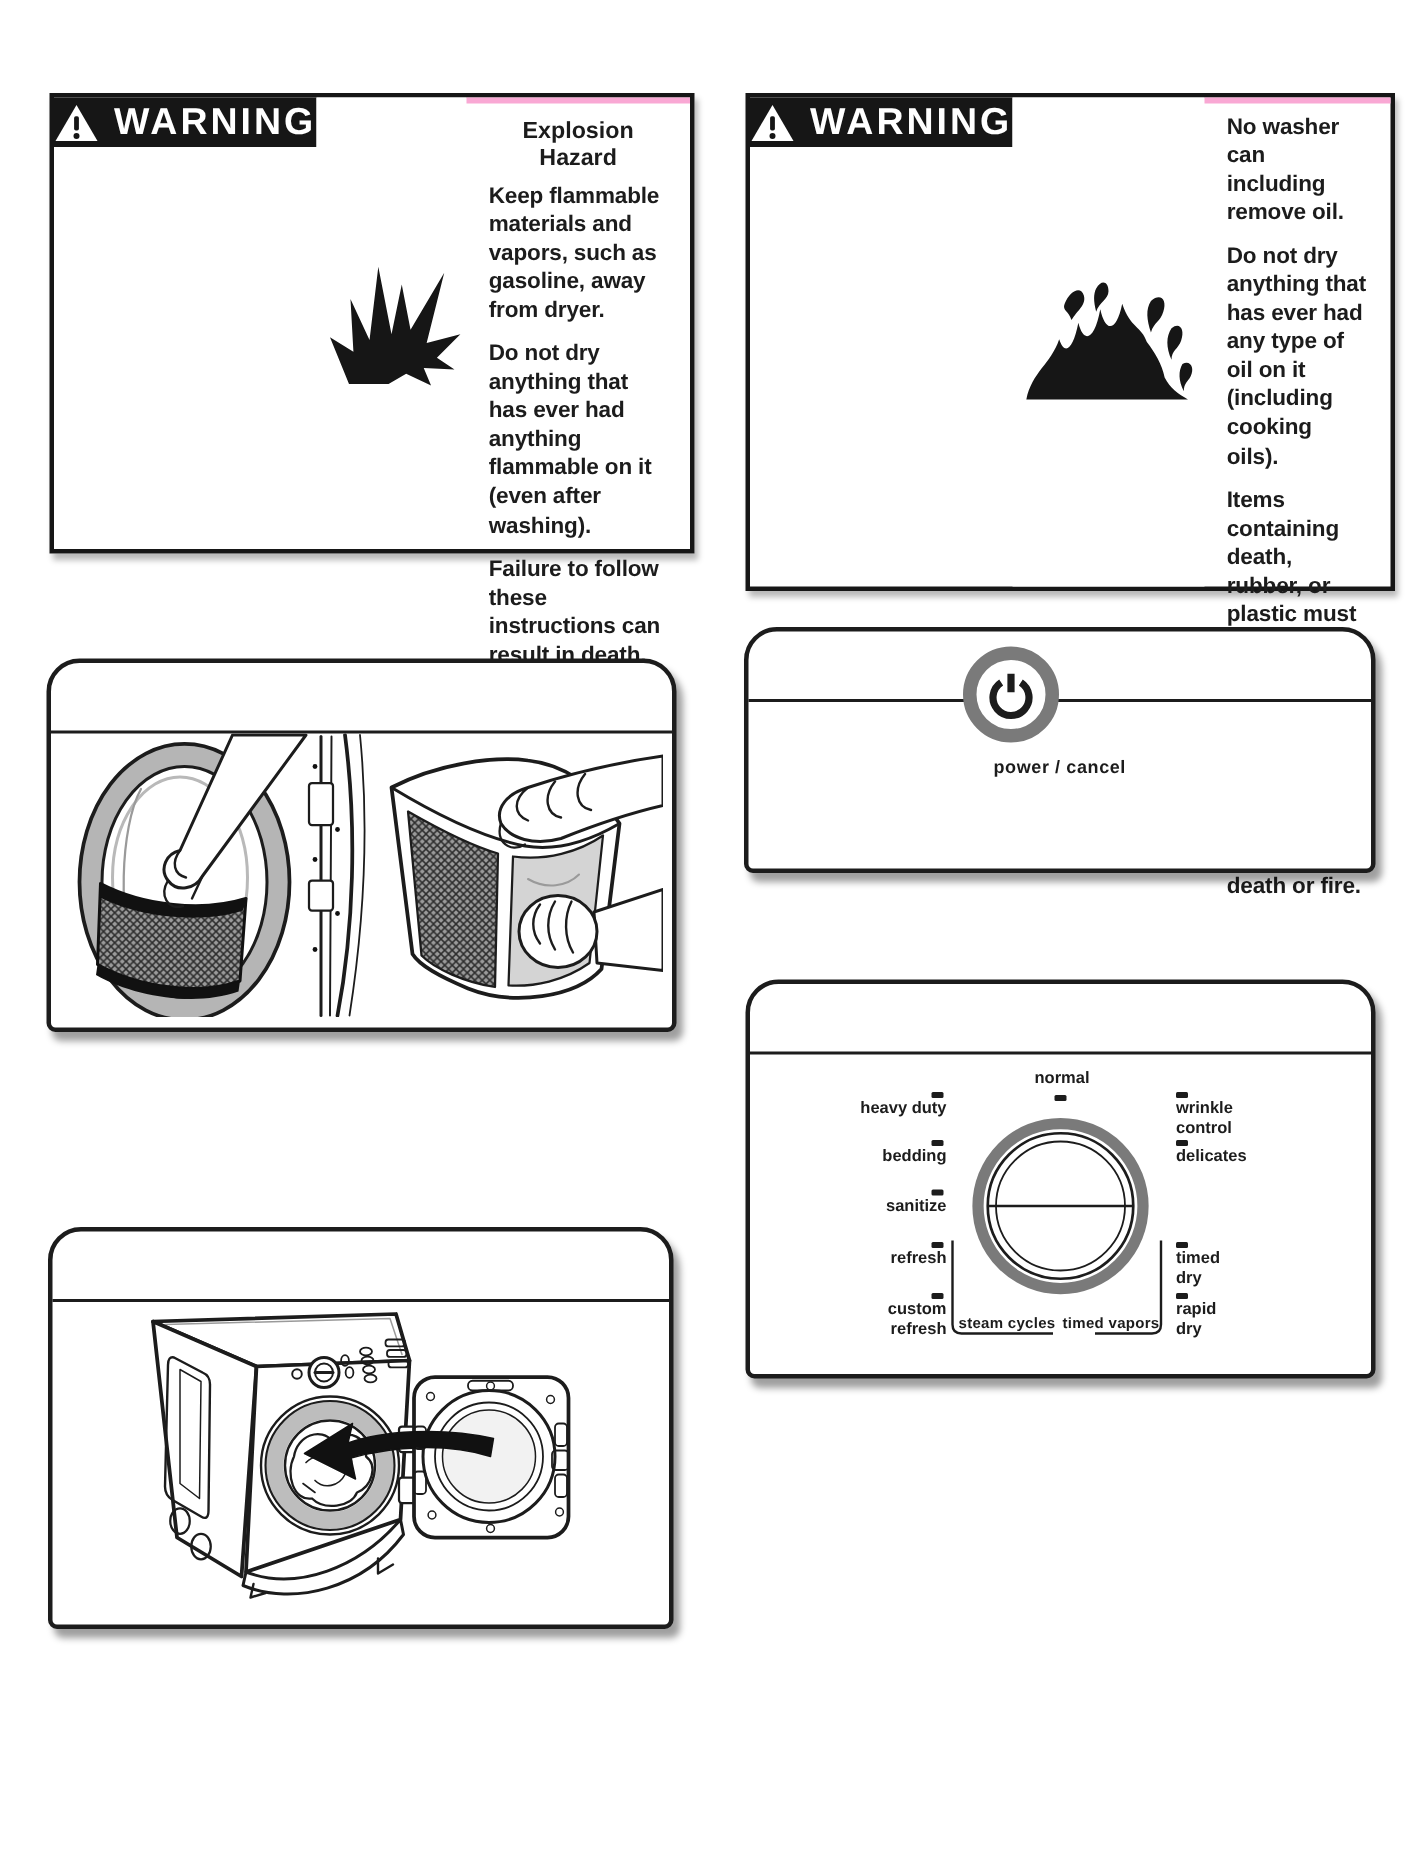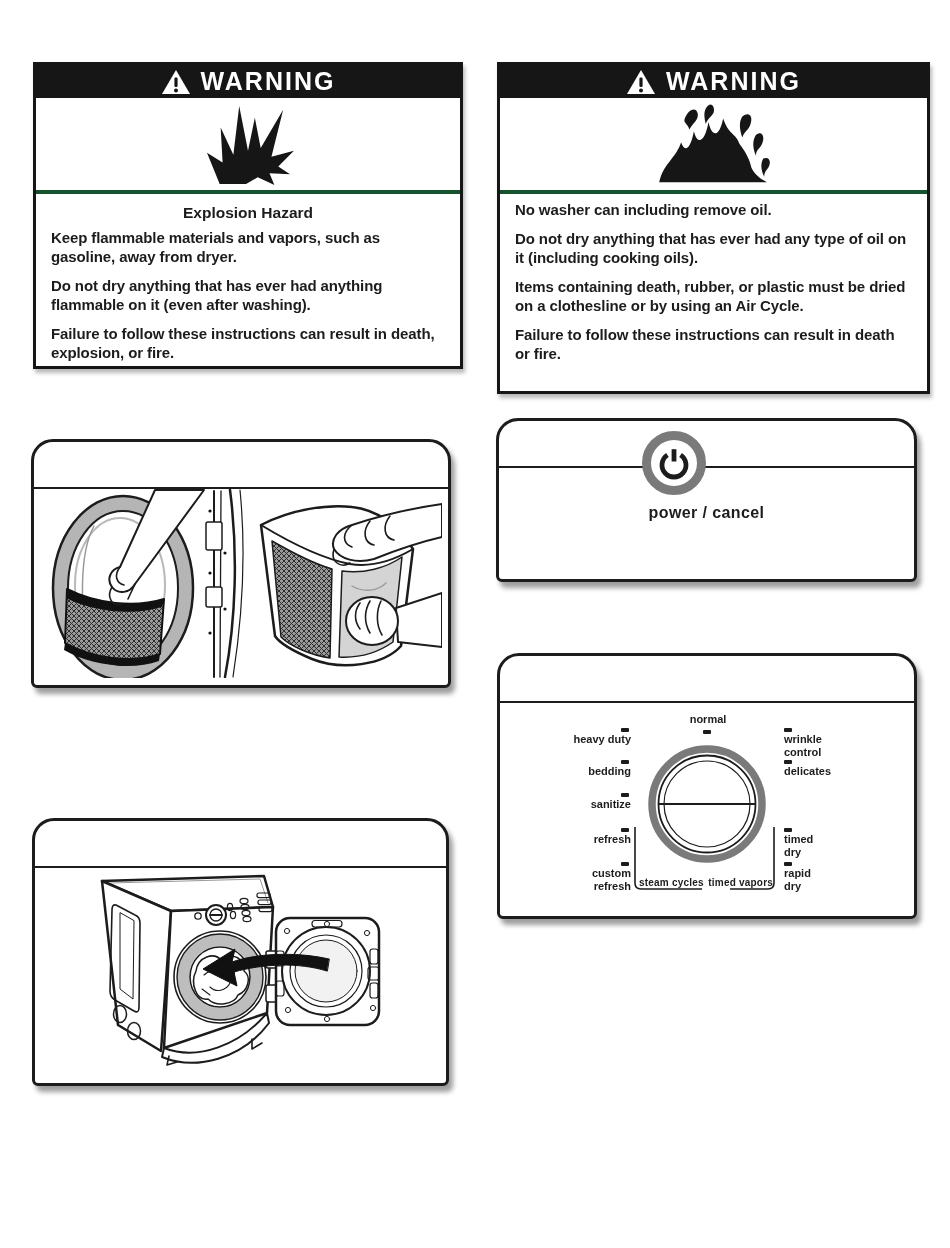--- a/index.html
+++ b/index.html
@@ -1,41 +1,41 @@
 <!DOCTYPE html>
 <html><head>
 <meta charset="utf-8">
 <style>
   html,body{margin:0;padding:0;background:#ffffff;}
   .page{position:relative;width:950px;height:1248px;background:#ffffff;overflow:hidden;
         font-family:"Liberation Sans","DejaVu Sans",sans-serif;color:#1c1c1c;}
 
   
   .warnbox{position:absolute;border:3px solid #161616;background:#fff;
-           box-shadow:2px 4px 4px rgba(0,0,0,0.28);display:flex;flex-direction:column;}
+           box-shadow:2px 4px 4px rgba(0,0,0,0.28);display:flex;flex-direction:row;}
   .warn-header{height:33px;background:#161616;color:#fff;display:flex;align-items:center;
                justify-content:center;gap:10px;flex:0 0 auto;}
   .warn-header .wtitle{font-size:25px;font-weight:700;letter-spacing:2px;line-height:1;}
   .warn-iconband{flex:0 0 92px;display:flex;align-items:center;justify-content:center;background:#fff;}
-  .warn-text{border-top:4px solid #14532d;padding:6px 15px 8px 15px;flex:1 1 auto;}
+  .warn-text{border-top:4px solid #f9a8d4;padding:6px 15px 8px 15px;flex:1 1 auto;}
   .hazard-title{text-align:center;font-size:15.5px;font-weight:700;margin:4px 0 6px 0;}
   .warn-text p{font-size:15px;font-weight:700;line-height:1.27;letter-spacing:-0.1px;margin:0 0 10px 0;}
 
   
   .panel{position:absolute;border:3px solid #1c1c1c;background:#fff;
          border-radius:22px 22px 6px 6px;box-shadow:4px 6px 5px rgba(0,0,0,0.38);}
   .panel-header{height:45px;border-bottom:2.5px solid #1c1c1c;}
   .panel-body{position:relative;}
 
   
   .power-wrap{position:absolute;left:0;top:0;right:0;bottom:0;}
   .power-ring{position:absolute;left:143px;top:10px;width:46px;height:46px;
               border:9px solid #7a7a7a;border-radius:50%;display:flex;align-items:center;justify-content:center;background:#fff;}
   .power-label{position:absolute;left:0;right:0;top:83px;text-align:center;
-               font-size:16px;font-weight:700;letter-spacing:0.4px;}
+               font-size:12px;font-weight:700;letter-spacing:0.4px;}
 
   
   .dial-label{position:absolute;font-size:11px;line-height:12.5px;font-weight:700;
               white-space:pre-line;color:#1c1c1c;}
   .dial-label.lal{text-align:right;}
   .tick{position:absolute;width:8px;height:3.5px;background:#1c1c1c;border-radius:1px;}
   .group-label{position:absolute;font-size:10px;font-weight:700;letter-spacing:0.2px;}
   .dial-svg{position:absolute;left:0;top:0;}
 
   .illus{position:absolute;left:0;top:0;}

